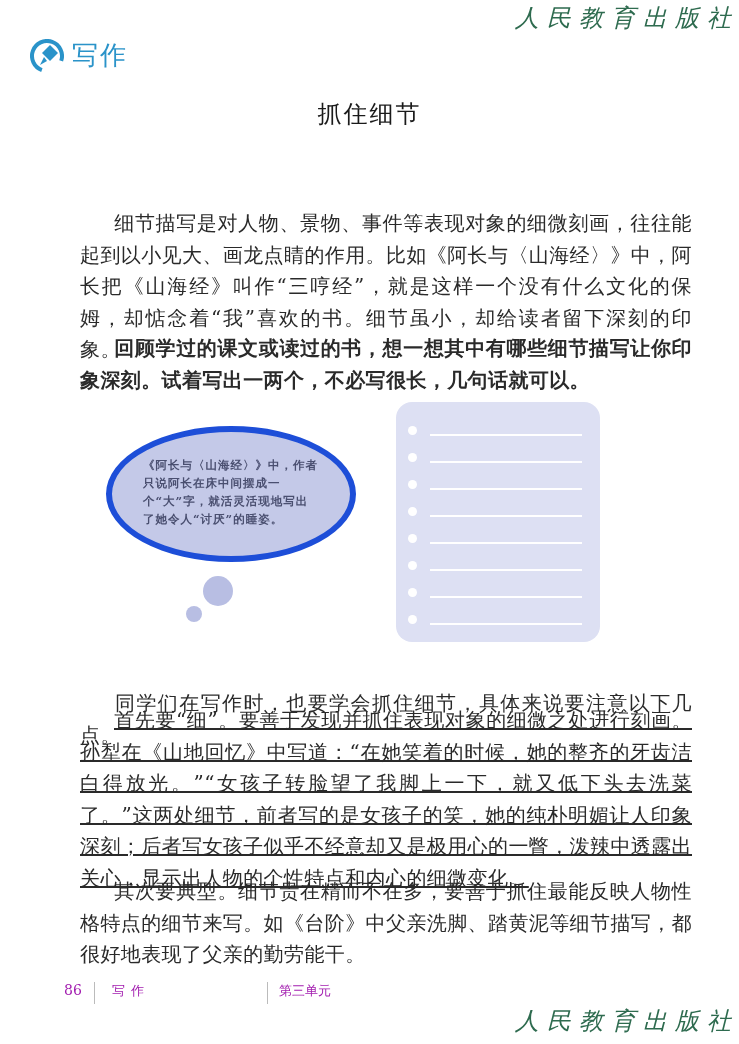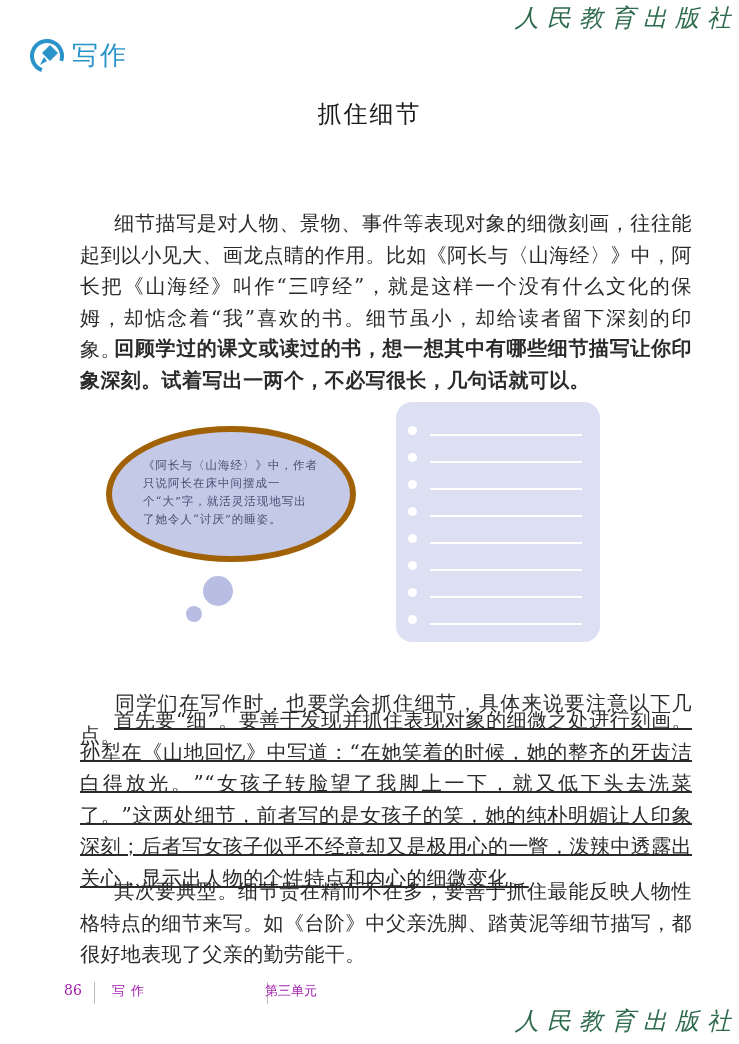--- a/index.html
+++ b/index.html
@@ -13,40 +13,40 @@
     .section-tag { position:absolute; left:30px; top:38px; display:flex; align-items:center; }
     .section-icon { width:34px; height:34px; }
     .section-label { color:#2a93c9; font-family:"DejaVu Sans",sans-serif; font-size:26px;
                      margin-left:8px; letter-spacing:2px; }
     .title { position:absolute; top:98px; left:0; width:739px; text-align:center;
              font-family:"DejaVu Sans",sans-serif; font-size:24px; color:#1a1a1a; letter-spacing:2px; }
     .para { position:absolute; left:64px; width:612px; font-size:20px; line-height:31.5px;
             letter-spacing:0.4px; text-align:justify; margin:16px; }
     .para .indent { display:inline-block; width:34px; }
     .bubble { position:absolute; left:106px; top:426px; width:250px; height:136px; border-radius:50%;
-              background:#c4c9e8; border:6px solid #a16207; box-sizing:border-box;
-              display:flex; align-items:center; justify-content:center; }
+              background:#c4c9e8; border:6px solid #1d4ed8; box-sizing:border-box;
+              display:flex; align-items:center; justify-content:center;font-weight:bold; }
     .bubble-text { width:176px; font-size:11.5px; line-height:18px; color:#4a4f70;
                    letter-spacing:1px; margin-top:-4px; }
     .bubble-dot1 { position:absolute; left:203px; top:576px; width:30px; height:30px;
                    border-radius:50%; background:#b8bee3; }
     .bubble-dot2 { position:absolute; left:186px; top:606px; width:16px; height:16px;
                    border-radius:50%; background:#b8bee3; }
     .notepad { position:absolute; left:396px; top:402px; width:204px; height:240px;
                background:#dde0f3; border-radius:16px; }
     .note-row { position:absolute; left:12px; width:180px; height:12px; }
     .note-dot { position:absolute; left:0; top:0; width:9px; height:9px; border-radius:50%; background:#ffffff; }
     .note-line { position:absolute; left:22px; top:8px; width:152px; height:2px; background:#ffffff; }
     .footer { position:absolute; top:982px; left:0; width:739px; height:24px;
               font-family:"DejaVu Serif",serif; font-size:13px; color:#a21caf; }
     .page-num { position:absolute; left:64px; top:0; font-size:14px; }
     .divider1 { position:absolute; left:94px; top:0; width:1px; height:22px; background:#bbb; }
     .footer-section { position:absolute; left:112px; top:0; letter-spacing:6px; }
     .divider2 { position:absolute; left:267px; top:0; width:1px; height:22px; background:#bbb; }
-    .footer-unit { position:absolute; left:265px; top:0;text-align:right; }
+    .footer-unit { position:absolute; left:279px; top:0;text-align:right; }
   </style>
 </head>
 <body>
 
 <div class="publisher top">人民教育出版社</div>
 
 <div class="section-tag">
   <svg class="section-icon" viewBox="0 0 34 34">
     <circle cx="17" cy="17" r="15" fill="none" stroke="#2a93c9" stroke-width="4" stroke-dasharray="70 25" transform="rotate(110 17 17)"></circle>
     <path d="M12 14 L20 6 L28 14 L20 22 Z" fill="#2a93c9"></path>

